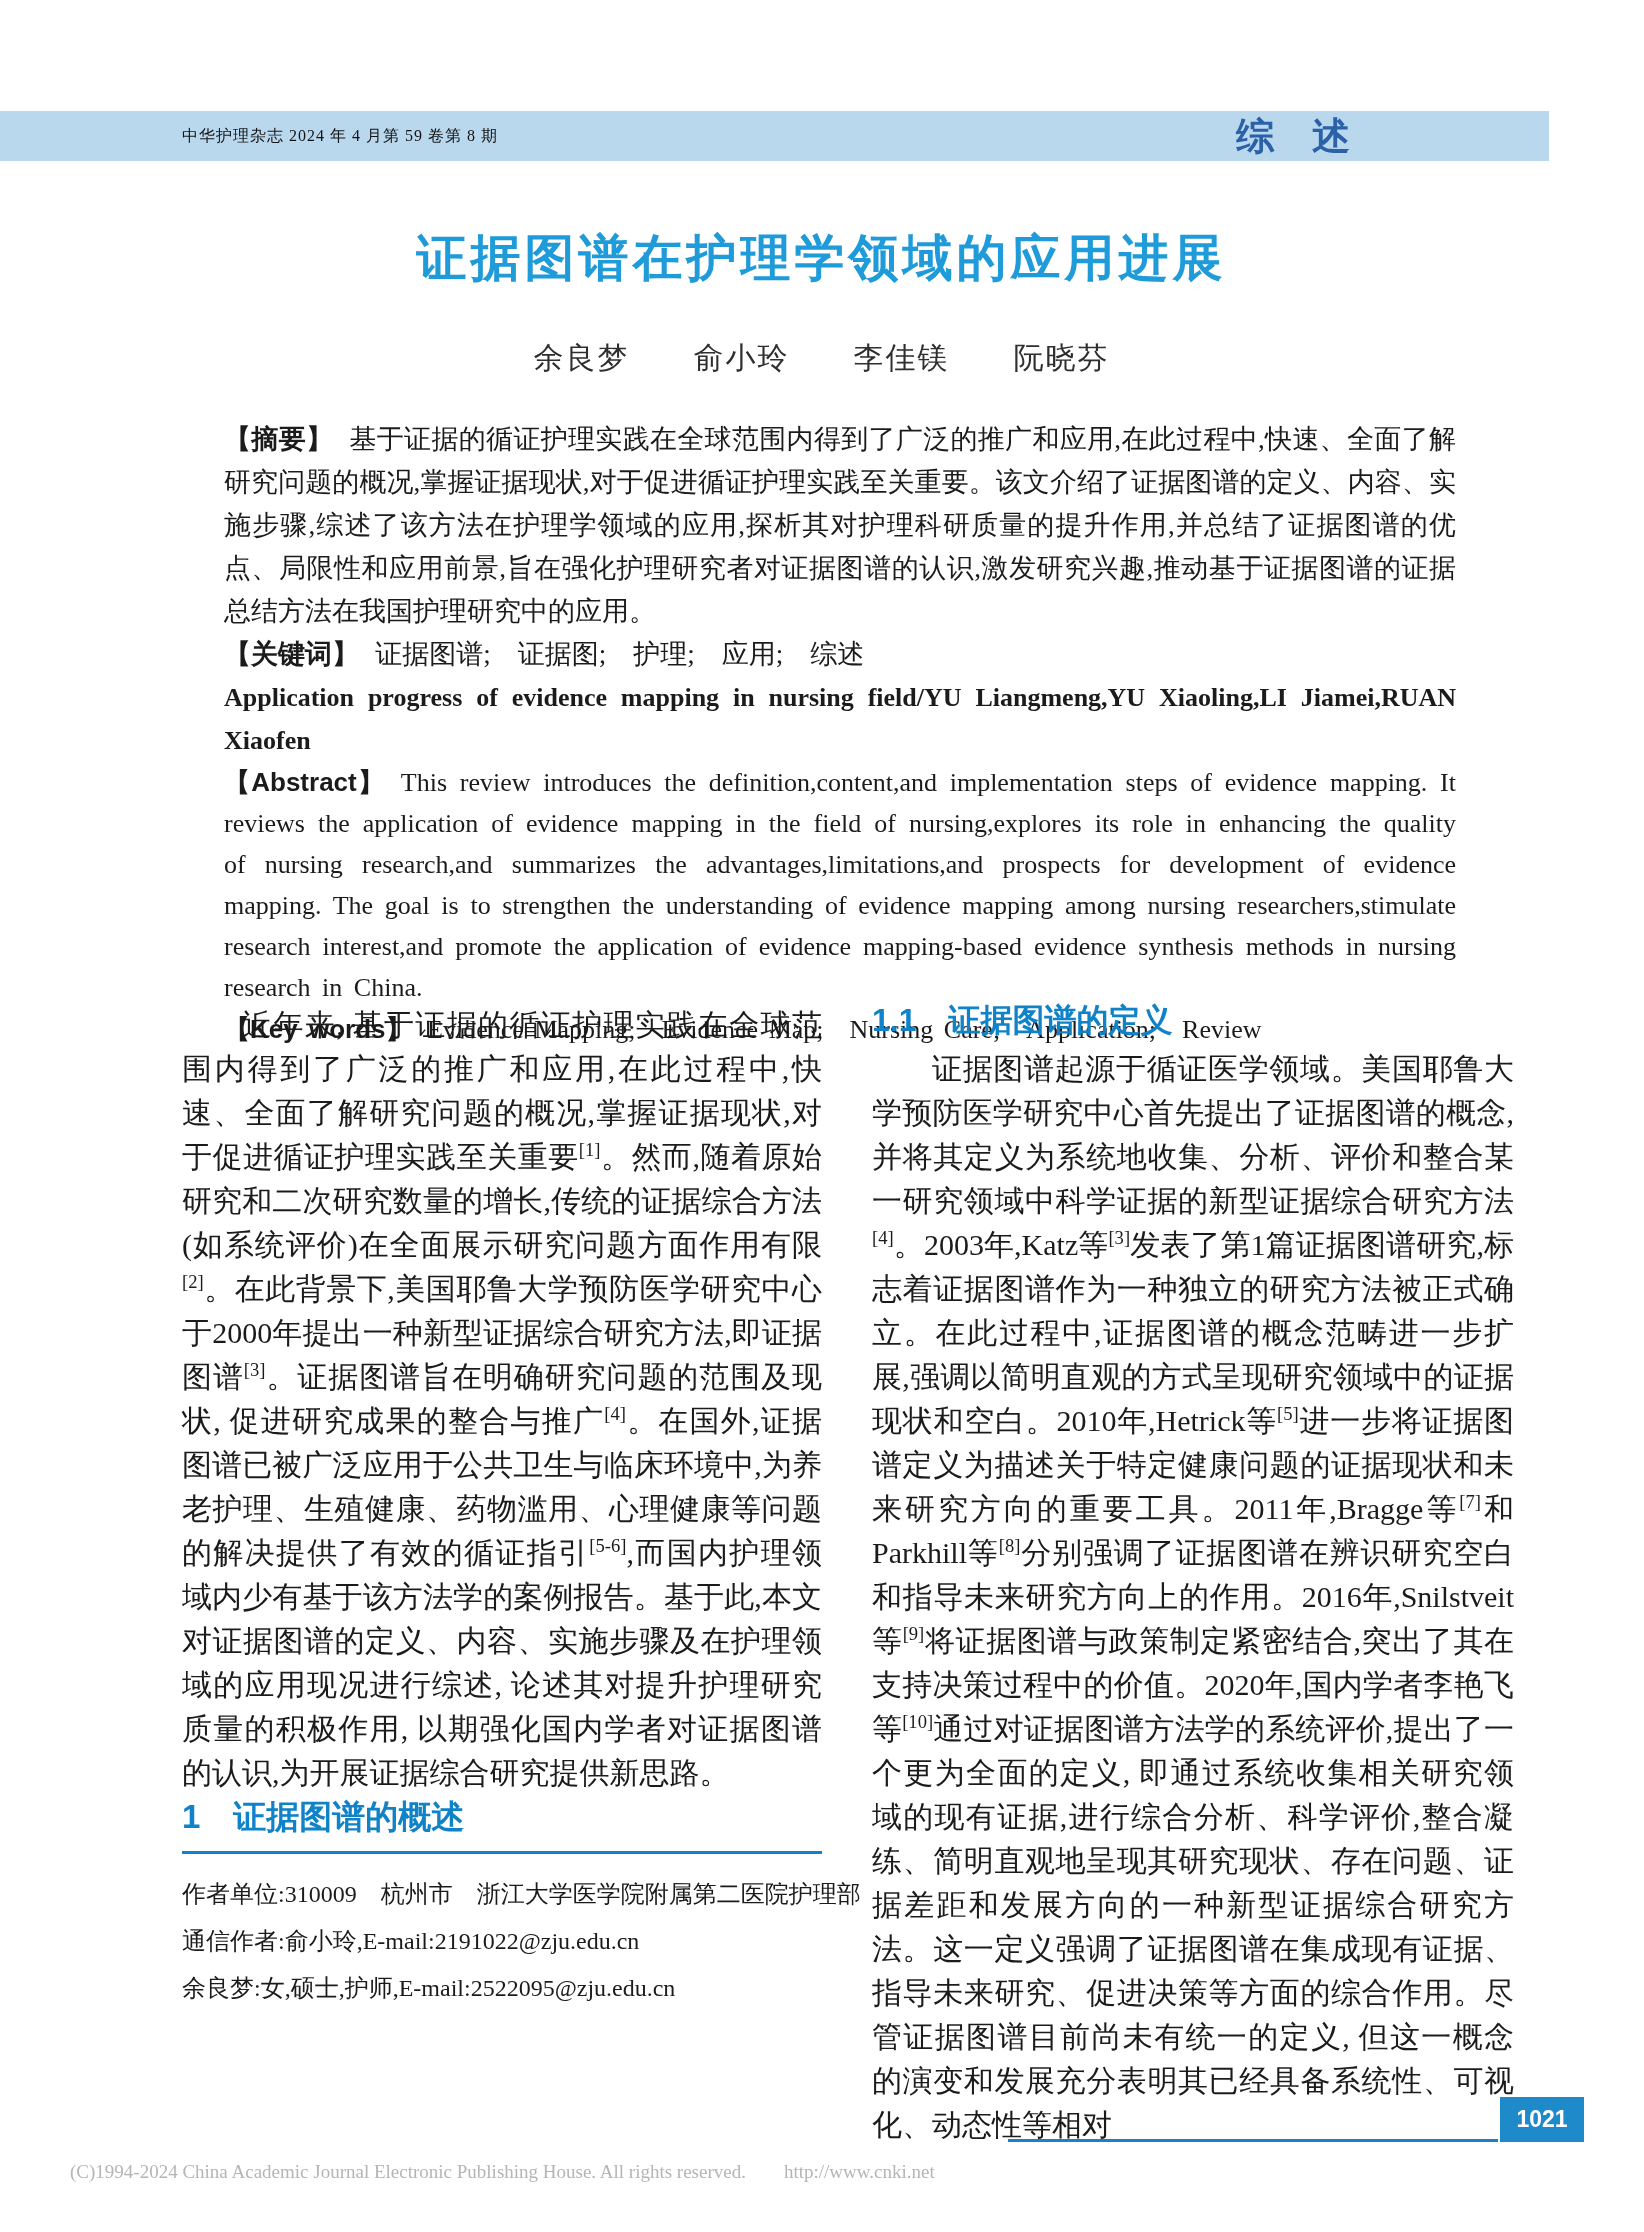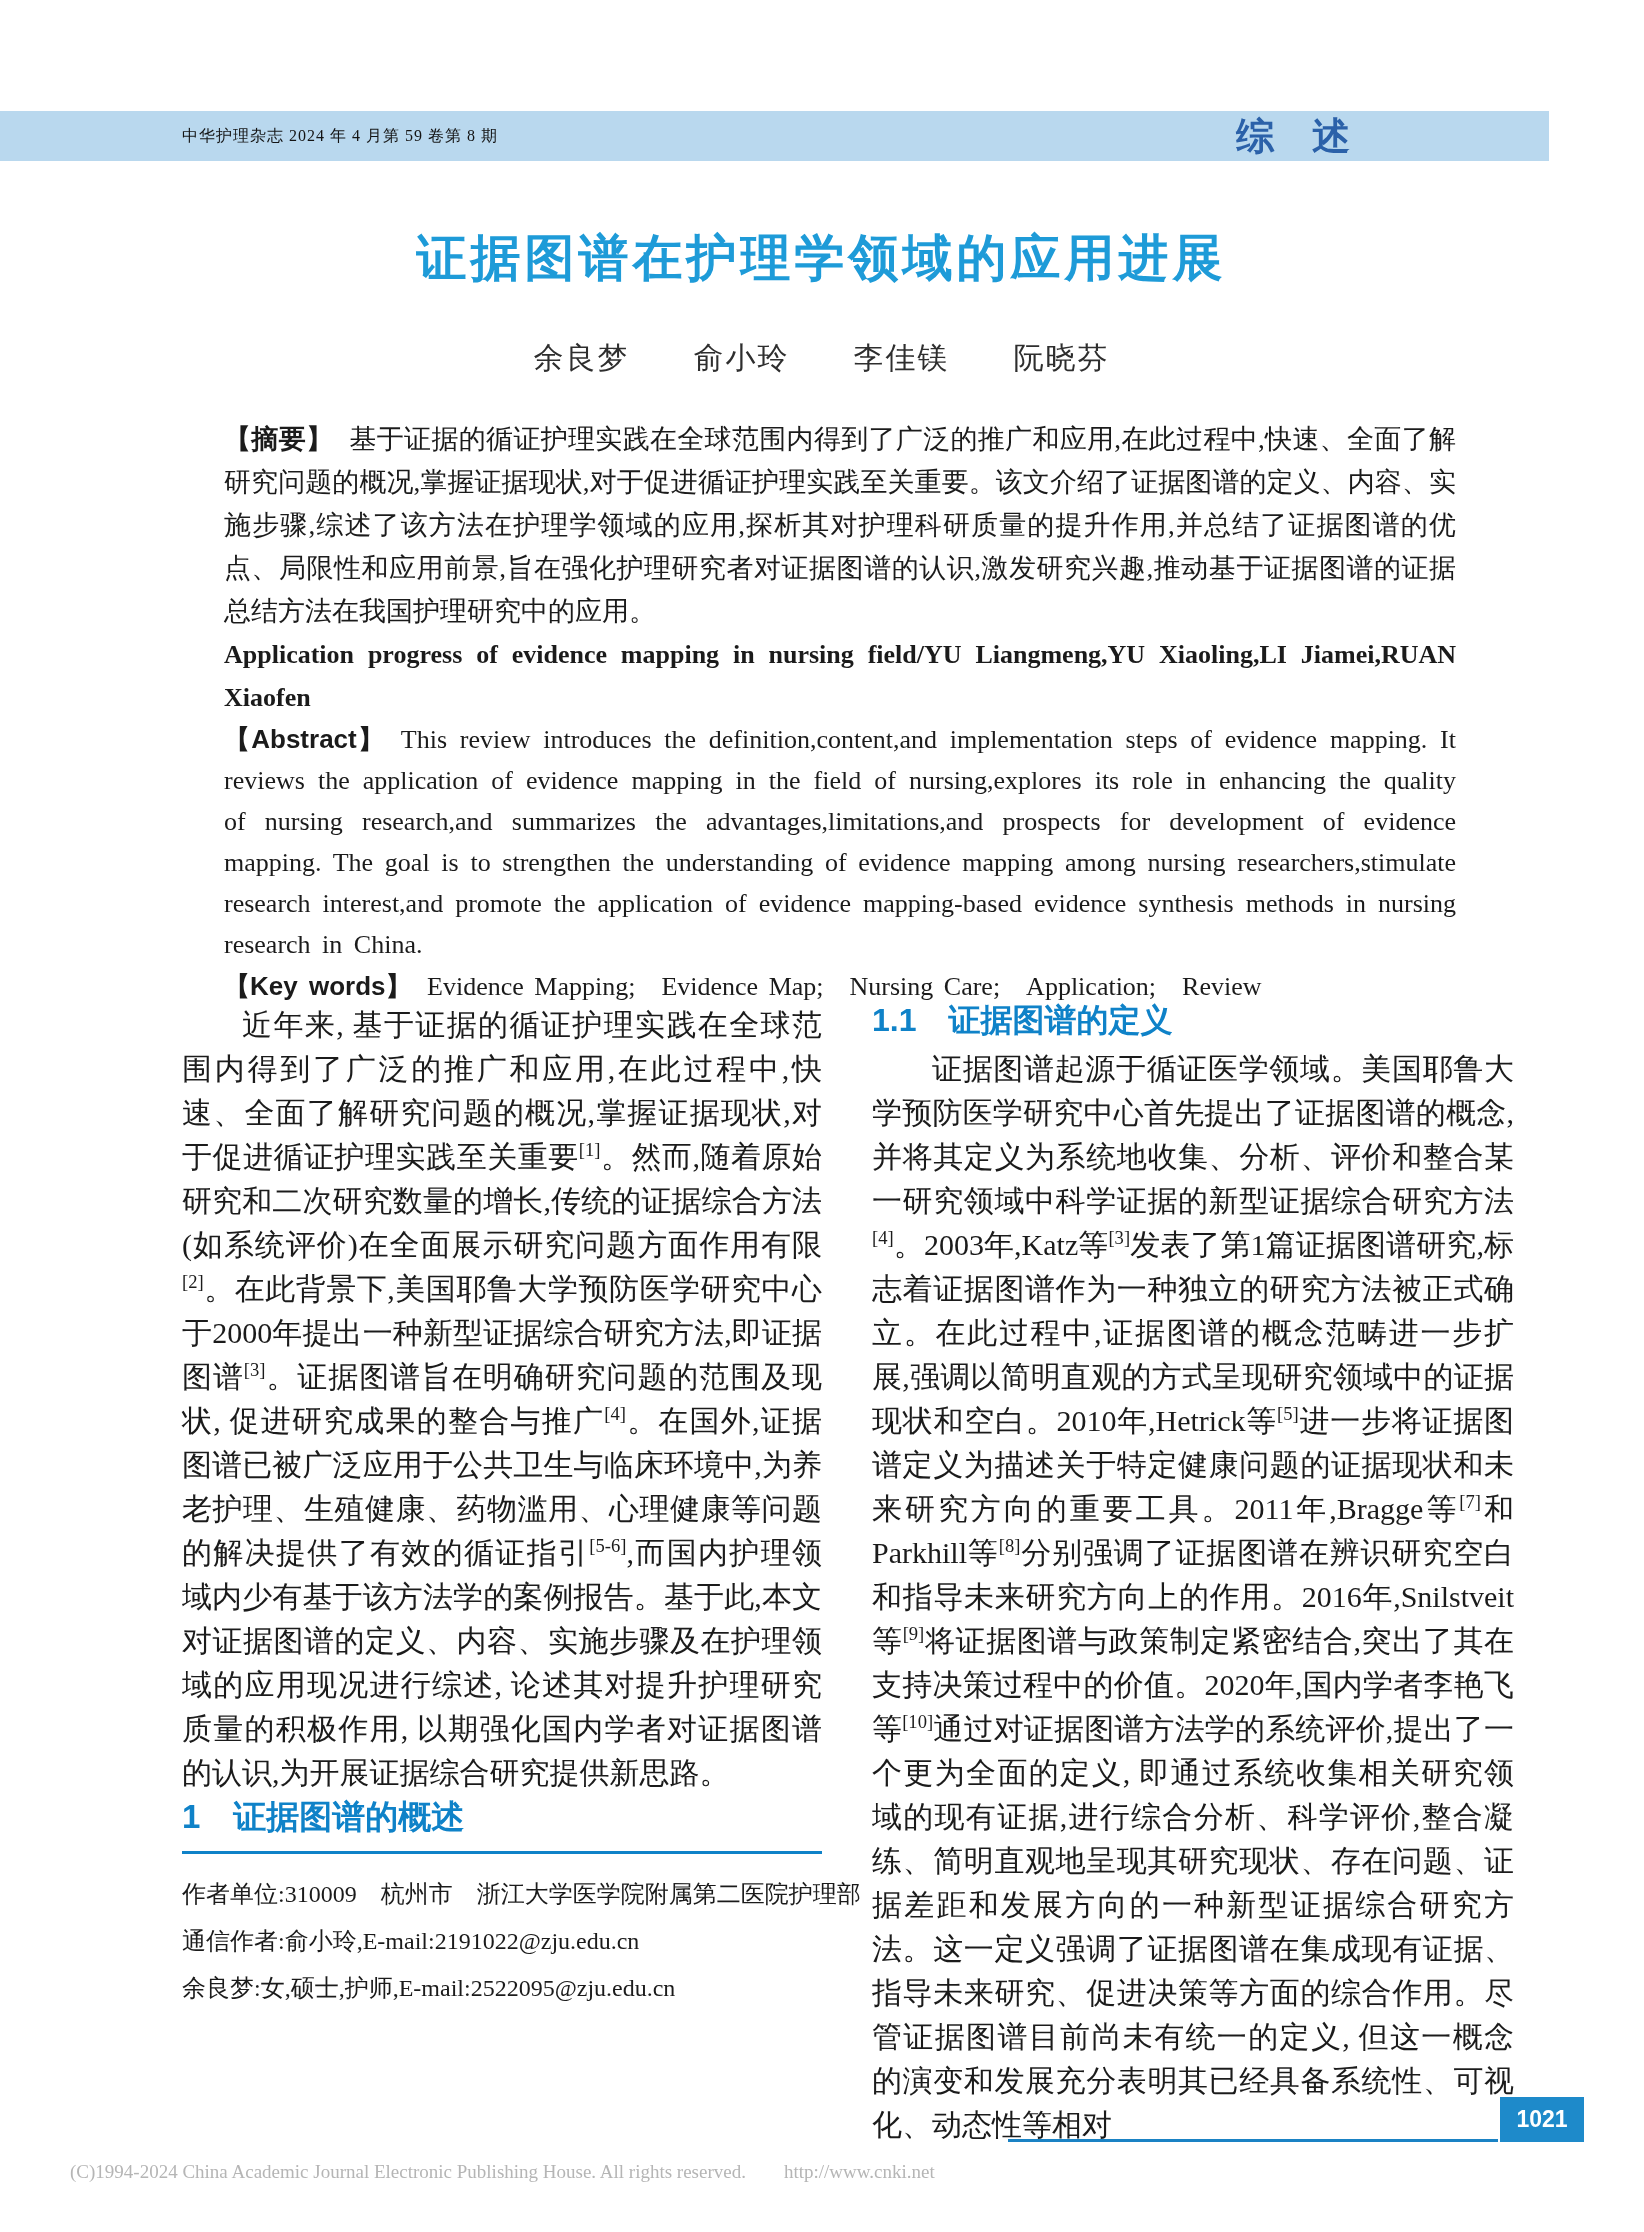--- a/index.html
+++ b/index.html
@@ -69,20 +69,21 @@
   <div class="header-band">
     <span class="journal-issue">中华护理杂志 2024 年 4 月第 59 卷第 8 期</span>
     <span class="column-tag">综　述</span>
   </div>
 
   <h1 class="title">证据图谱在护理学领域的应用进展</h1>
   <div class="authors">余良梦　　俞小玲　　李佳镁　　阮晓芬</div>
 
   <div class="abstract">
     <p class="abs-cn"><span class="abs-label">【摘要】</span><span>基于证据的循证护理实践在全球范围内得到了广泛的推广和应用,在此过程中,快速、全面了解研究问题的概况,掌握证据现状,对于促进循证护理实践至关重要。该文介绍了证据图谱的定义、内容、实施步骤,综述了该方法在护理学领域的应用,探析其对护理科研质量的提升作用,并总结了证据图谱的优点、局限性和应用前景,旨在强化护理研究者对证据图谱的认识,激发研究兴趣,推动基于证据图谱的证据总结方法在我国护理研究中的应用。</span></p>
+    <p class="kw-cn"><span class="abs-label">【关键词】</span><span>证据图谱;　证据图;　护理;　应用;　综述</span></p>
     <p class="en-title">Application progress of evidence mapping in nursing field/YU Liangmeng,YU Xiaoling,LI Jiamei,RUAN Xiaofen</p>
     <p class="abs-en"><span class="abs-label">【Abstract】</span><span>This review introduces the definition,content,and implementation steps of evidence mapping. It reviews the application of evidence mapping in the field of nursing,explores its role in enhancing the quality of nursing research,and summarizes the advantages,limitations,and prospects for development of evidence mapping. The goal is to strengthen the understanding of evidence mapping among nursing researchers,stimulate research interest,and promote the application of evidence mapping-based evidence synthesis methods in nursing research in China.</span></p>
     <p class="kw-en"><span class="abs-label">【Key words】</span><span>Evidence Mapping;　Evidence Map;　Nursing Care;　Application;　Review</span></p>
   </div>
 
   <div class="col col-left">
     <p class="body-text">近年来, 基于证据的循证护理实践在全球范围内得到了广泛的推广和应用,在此过程中,快速、全面了解研究问题的概况,掌握证据现状,对于促进循证护理实践至关重要<sup>[1]</sup>。然而,随着原始研究和二次研究数量的增长,传统的证据综合方法(如系统评价)在全面展示研究问题方面作用有限<sup>[2]</sup>。在此背景下,美国耶鲁大学预防医学研究中心于2000年提出一种新型证据综合研究方法,即证据图谱<sup>[3]</sup>。证据图谱旨在明确研究问题的范围及现状, 促进研究成果的整合与推广<sup>[4]</sup>。在国外,证据图谱已被广泛应用于公共卫生与临床环境中,为养老护理、生殖健康、药物滥用、心理健康等问题的解决提供了有效的循证指引<sup>[5-6]</sup>,而国内护理领域内少有基于该方法学的案例报告。基于此,本文对证据图谱的定义、内容、实施步骤及在护理领域的应用现况进行综述, 论述其对提升护理研究质量的积极作用, 以期强化国内学者对证据图谱的认识,为开展证据综合研究提供新思路。</p>
     <h2 class="sec1">1　证据图谱的概述</h2>
     <hr class="blue-rule">
     <div class="footnote">

